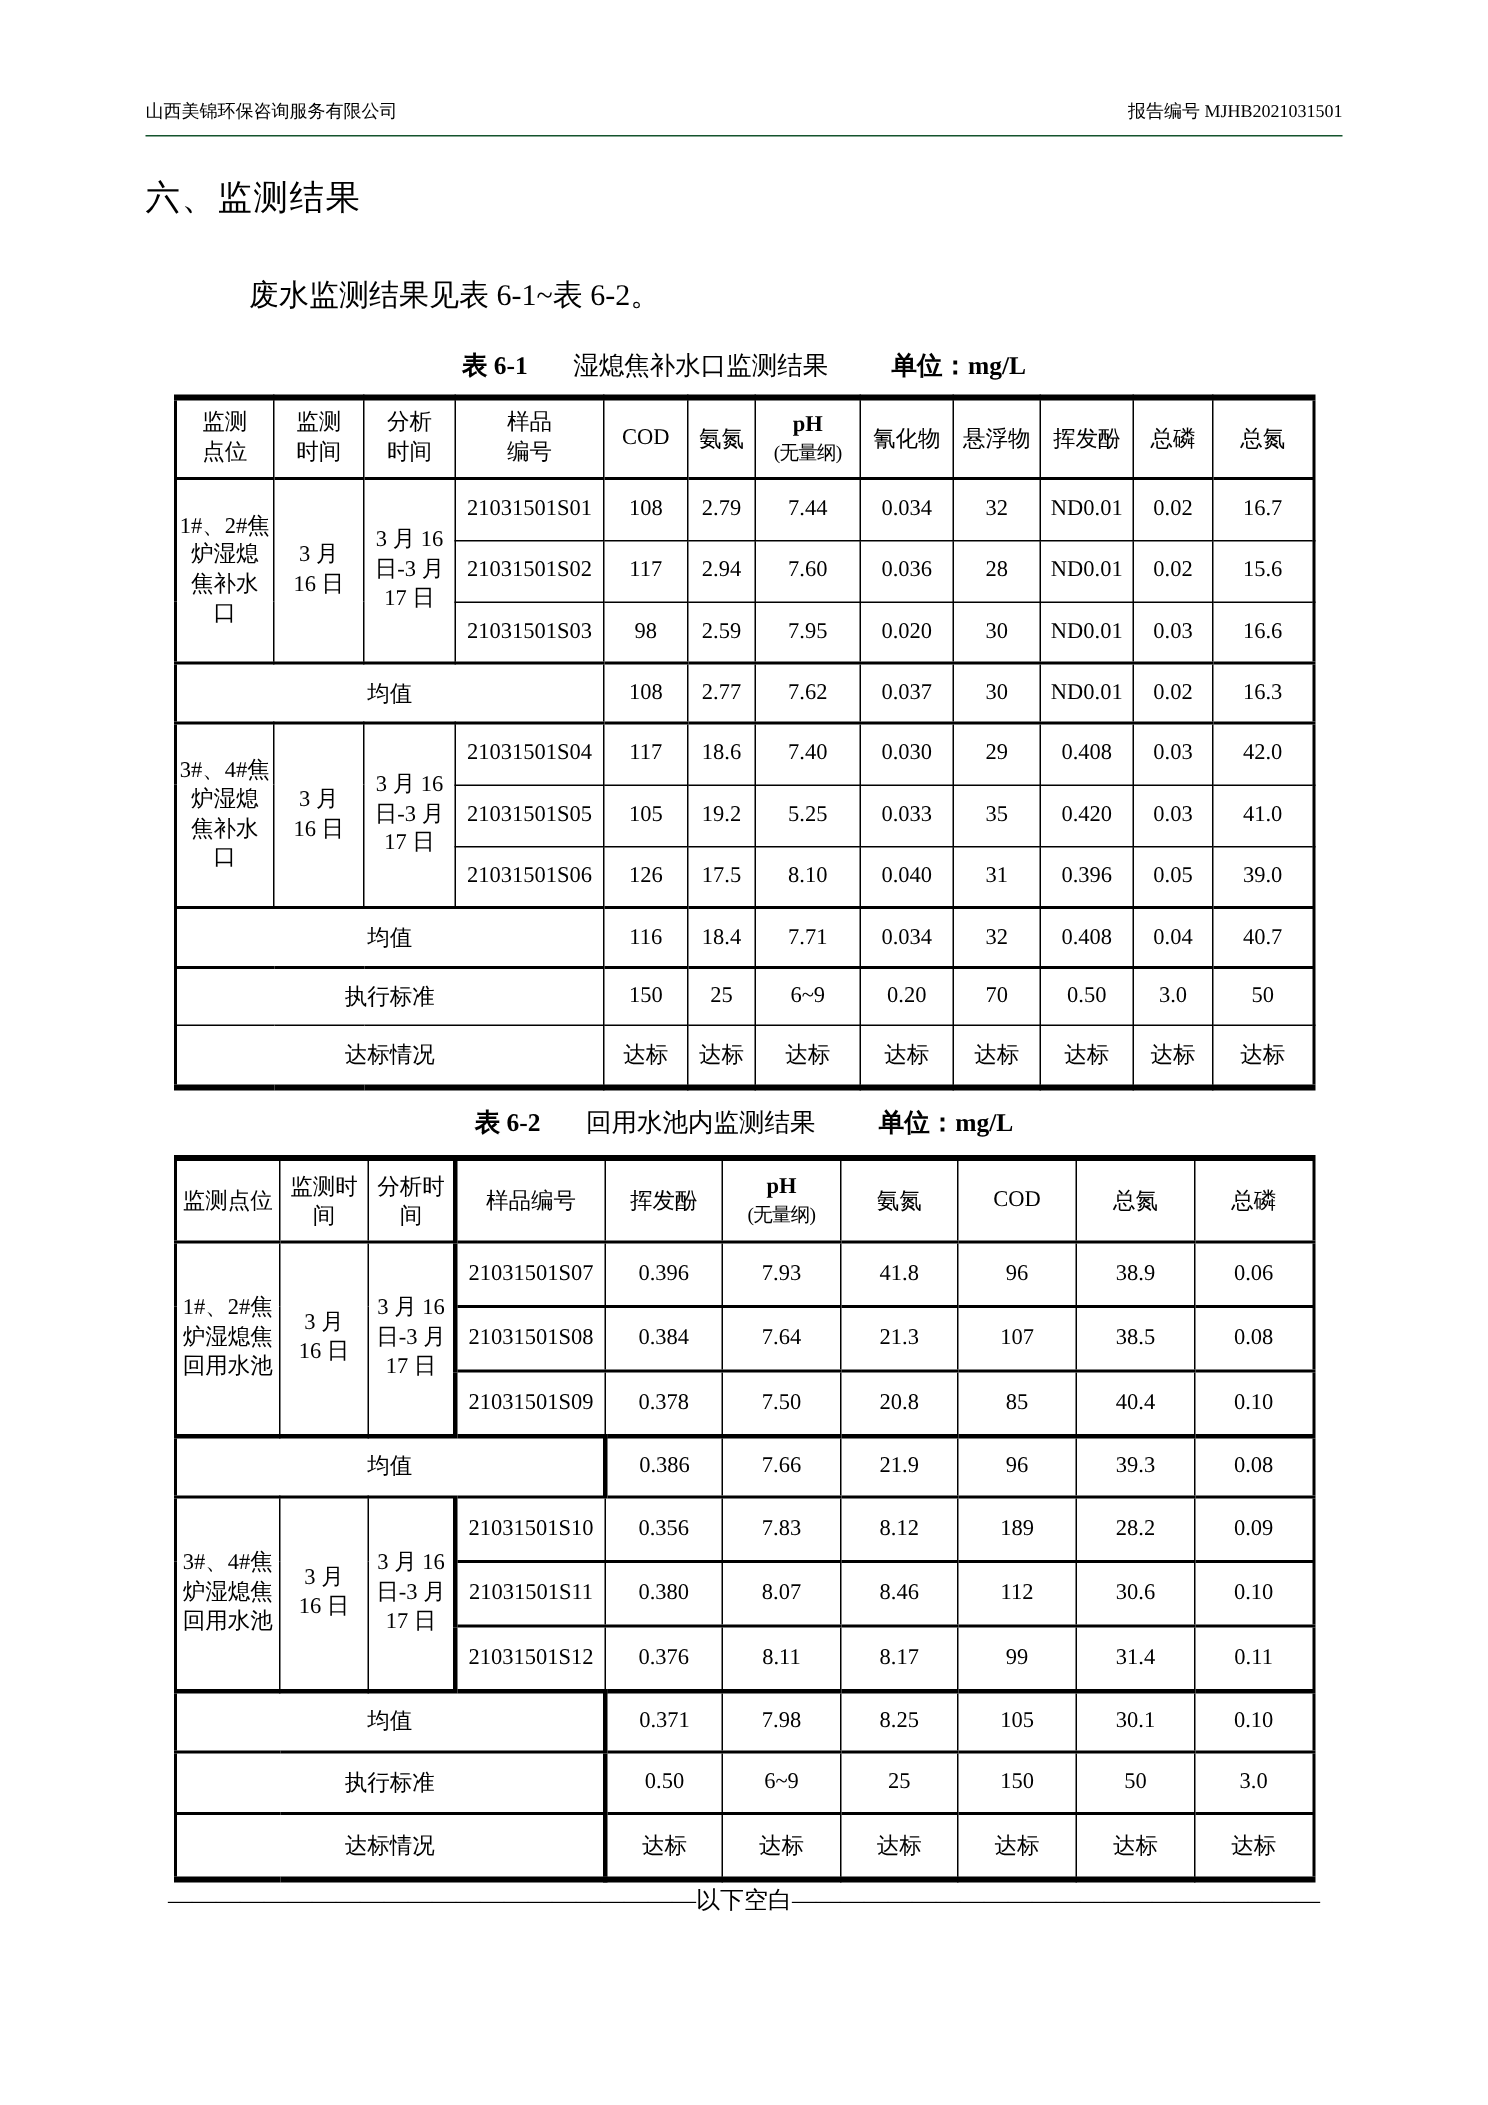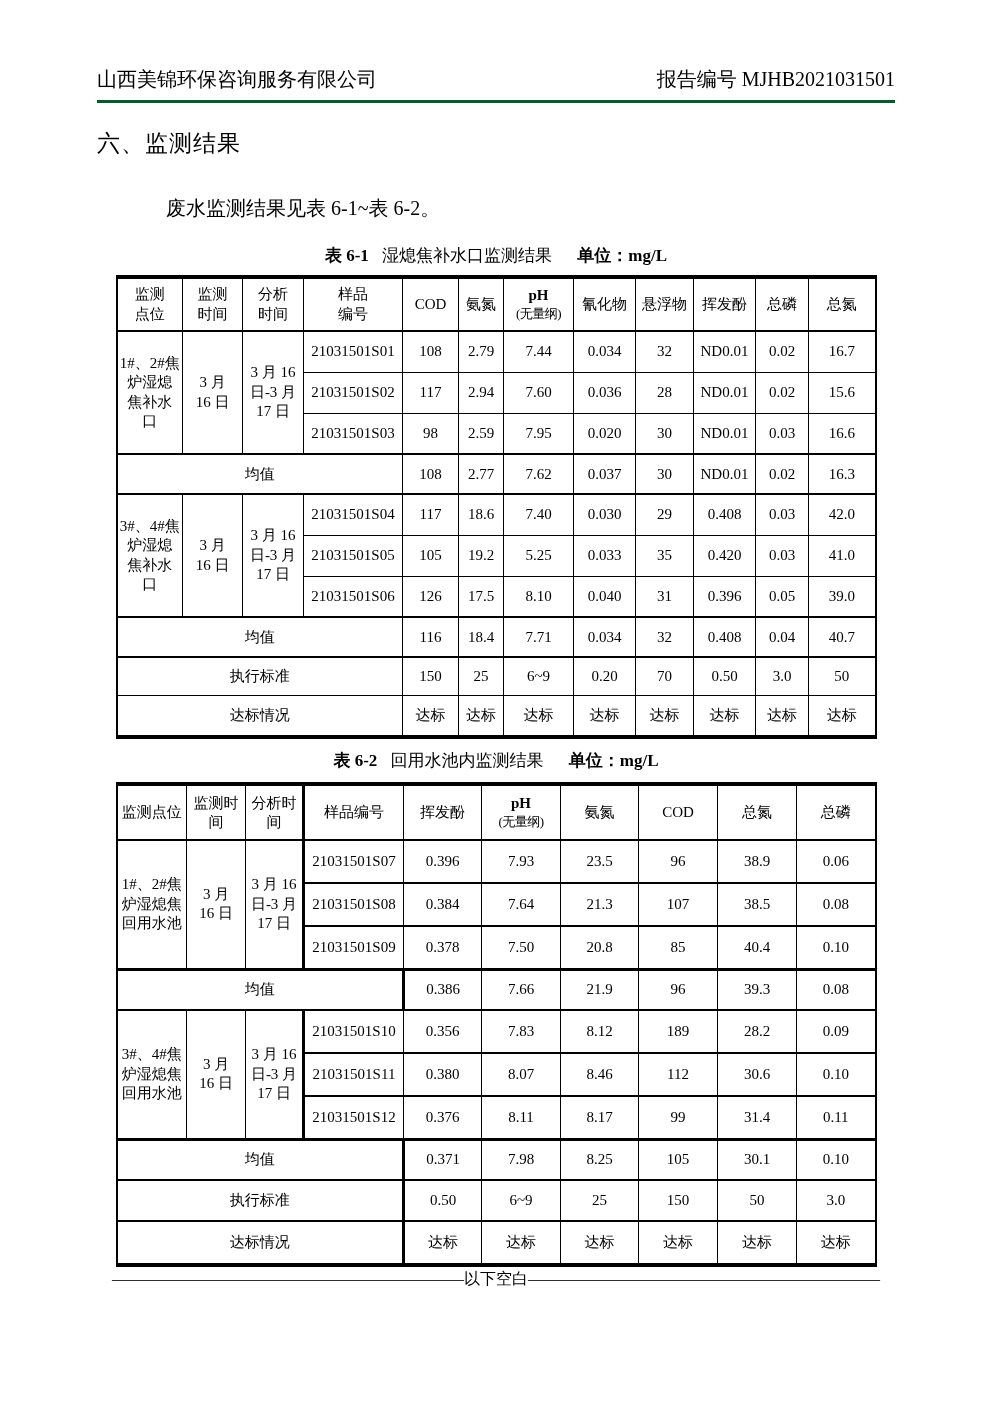--- a/index.html
+++ b/index.html
@@ -6,31 +6,31 @@
   html,body { margin:0; padding:0; }
   body {
     width: 992px; height: 1403px;
     background: #ffffff; color: #000;
     font-family: "Liberation Serif", "DejaVu Serif", serif;
   }
   .page { padding: 66px 97px 0 97px; }
 
   .doc-header {
     display: flex; justify-content: space-between; align-items: flex-end;
-    font-size: 20px; padding-bottom: 7px;
-    border-bottom: 3px solid #14532d;
+    font-size: 12px; padding-bottom: 7px;
+    border-bottom: 1px solid #14532d;
   }
 
   .section-title { font-size: 23px; margin: 25px 0 0 0; font-weight: 400; letter-spacing: 1px; }
 
   .intro { font-size: 20px; margin: 36px 0 0 0; text-indent: 69px; }
 
   .tbl-caption { text-align: center; font-size: 17px; margin: 22px 0 8px 0; }
   .tbl-caption .cap-label { font-weight: bold; }
-  .tbl-caption .cap-title { margin: 0 9px; }
+  .tbl-caption .cap-title { margin: 0 26px; }
   .tbl-caption .cap-unit { font-weight: bold; margin-left: 12px; }
 
   table.t {
     border-collapse: collapse; table-layout: fixed;
     margin: 0 auto; text-align: center; font-size: 15px;
     empty-cells: show;
   }
   .t td, .t th { font-weight: normal; padding: 0 2px; overflow: hidden; }
   .ln { display: block; line-height: 1.3; }
   .b { font-weight: bold; }
@@ -317,21 +317,21 @@
             <span class="ln">16 日</span>
           </td>
       <td rowspan="3">
             <span class="ln">3 月 16</span>
             <span class="ln">日-3 月</span>
             <span class="ln">17 日</span>
           </td>
       <td class="vthick">21031501S07</td>
       <td>0.396</td>
       <td>7.93</td>
-      <td>23.5</td>
+      <td>41.8</td>
       <td>96</td>
       <td>38.9</td>
       <td>0.06</td>
     </tr>
     <tr class="r">
       <td class="vthick">21031501S08</td>
       <td>0.384</td>
       <td>7.64</td>
       <td>21.3</td>
       <td>107</td>

